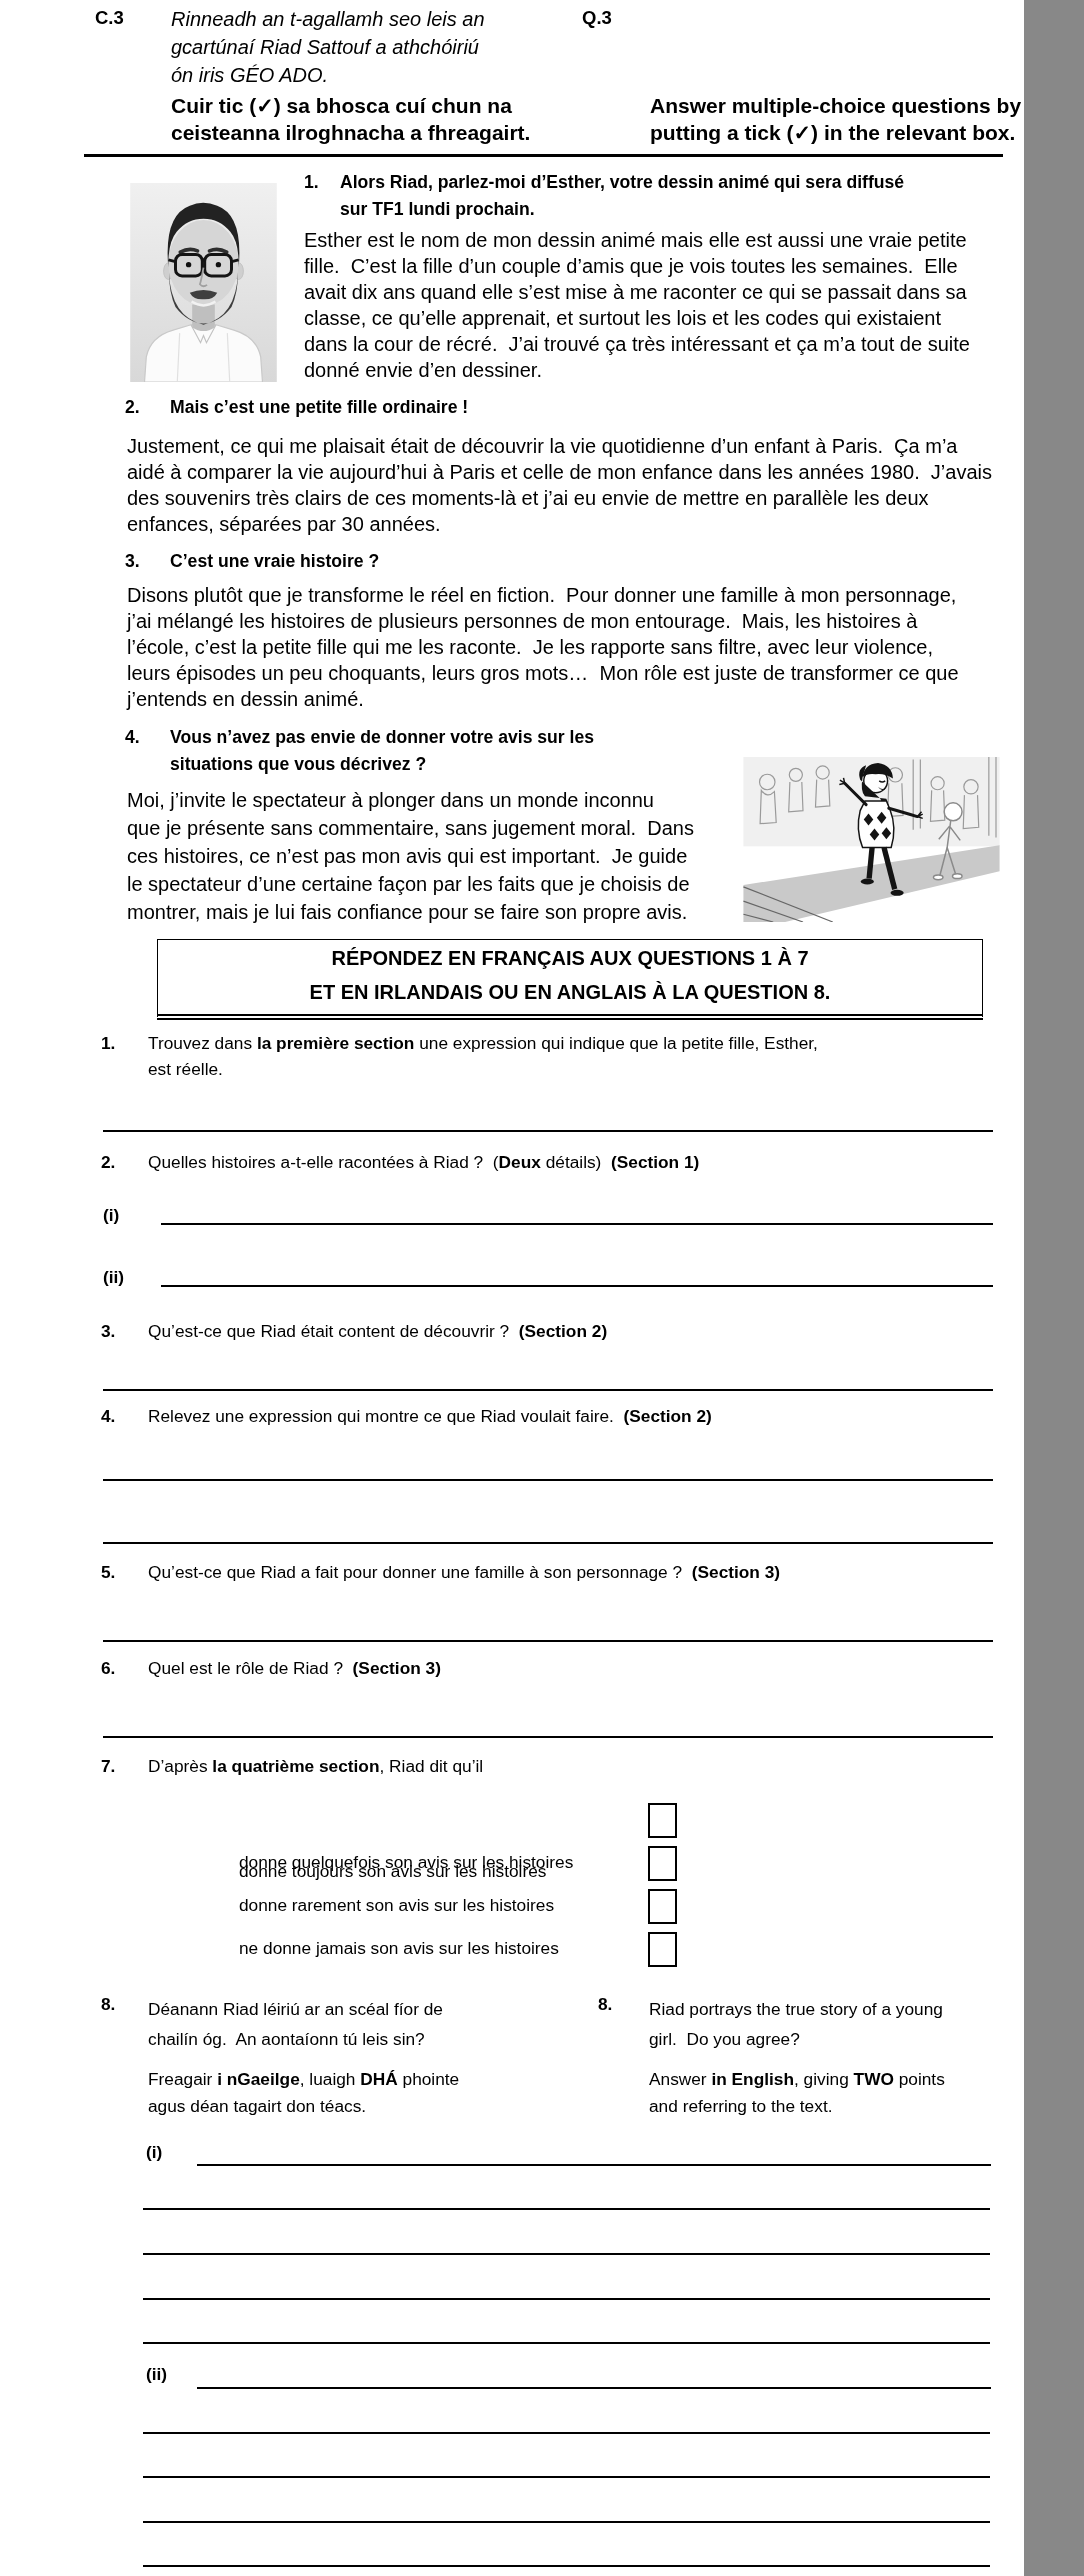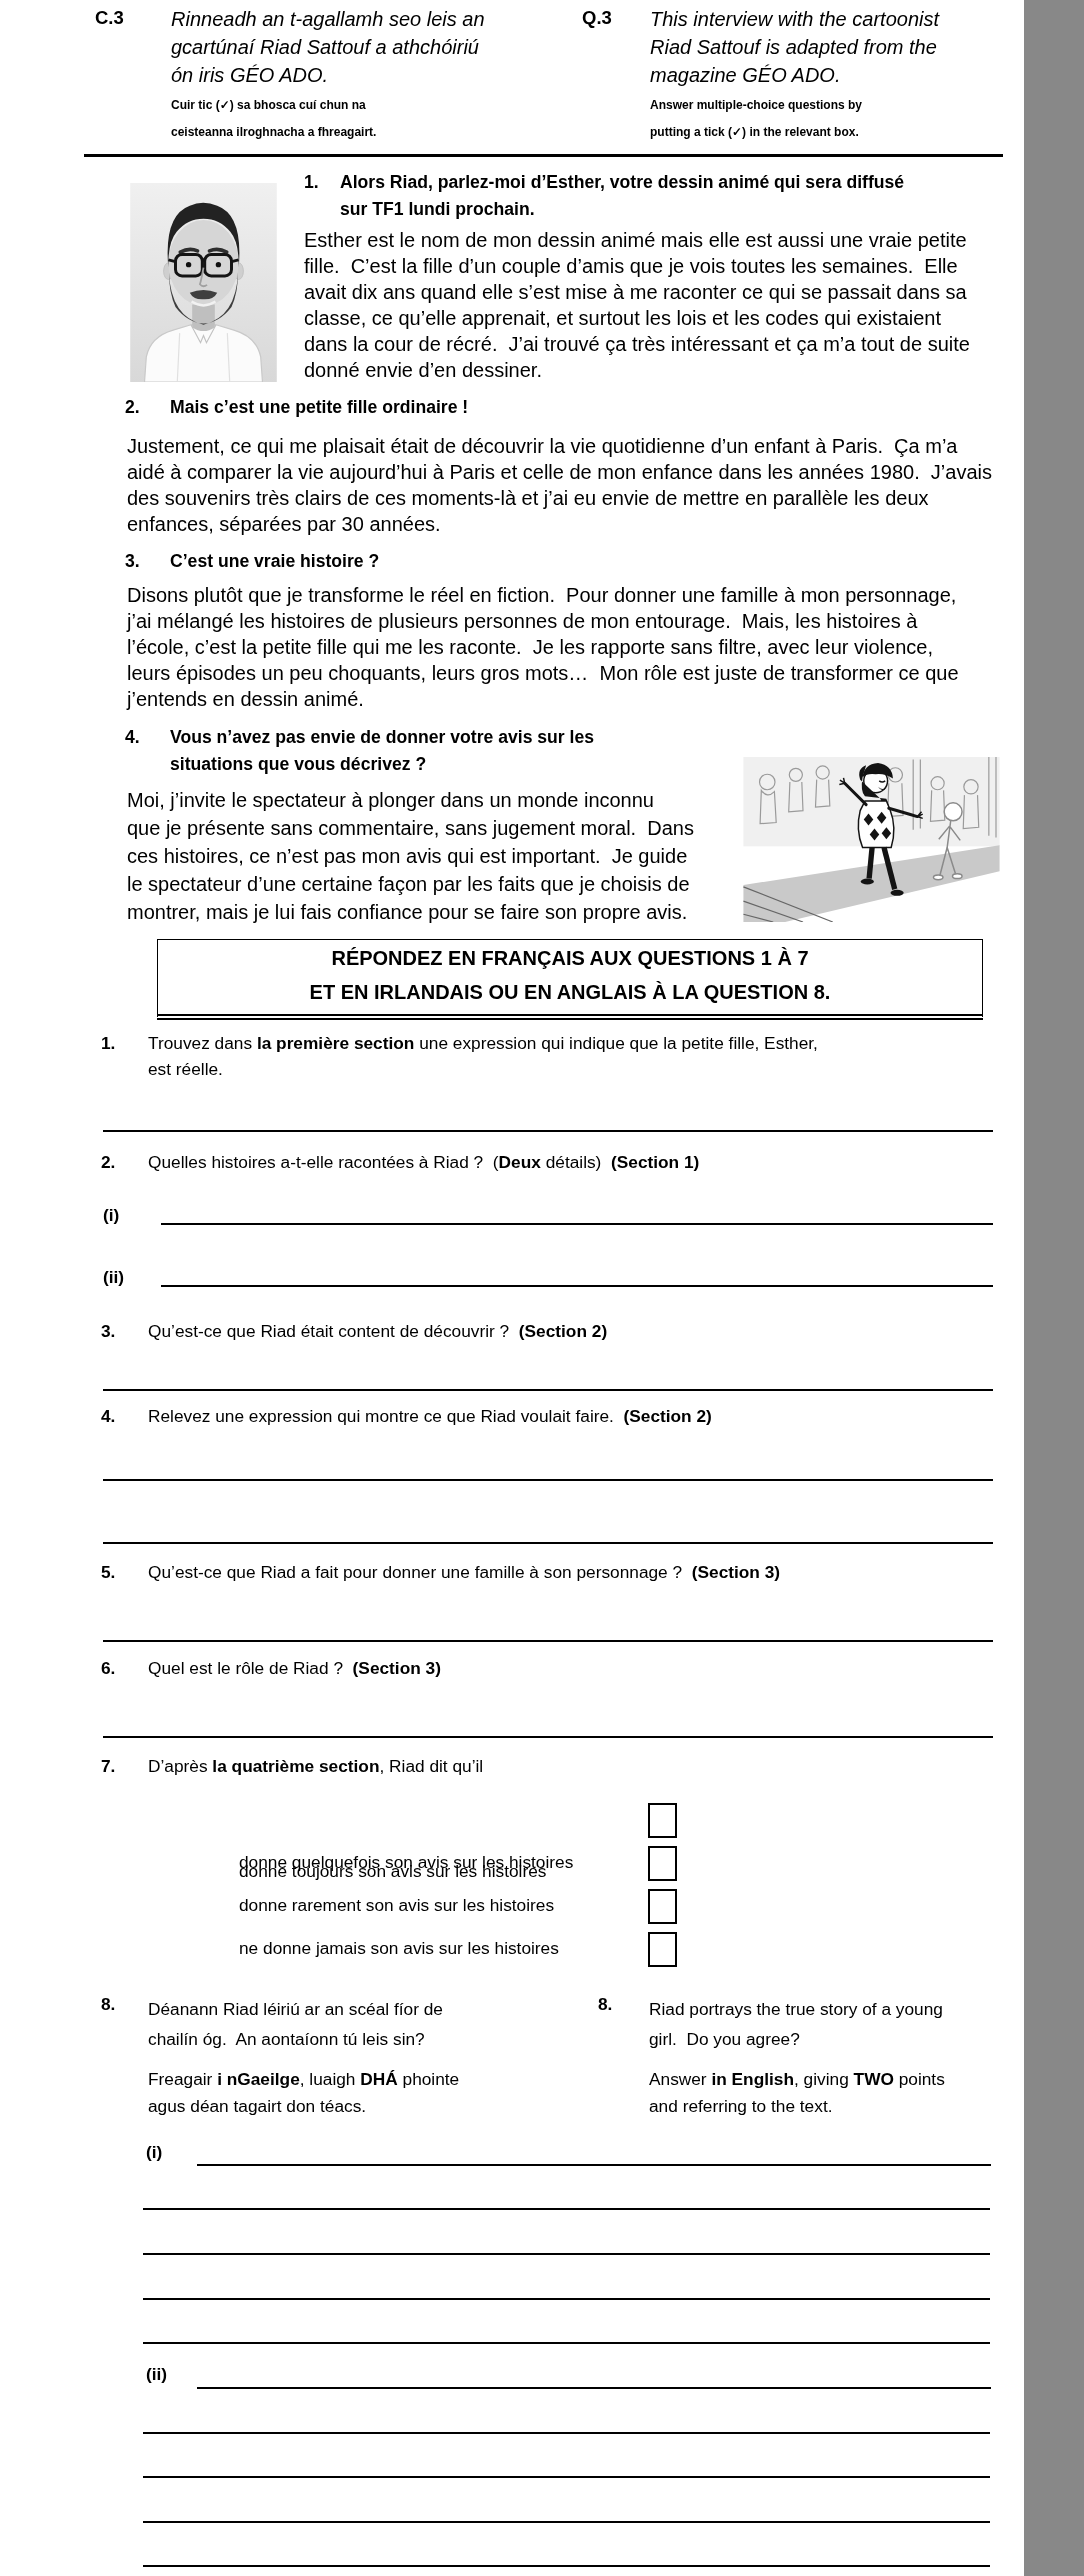--- a/index.html
+++ b/index.html
@@ -8,21 +8,21 @@
   .tl{white-space:pre;}
   .b{font-weight:bold;}
 
   
   .hdr-label{position:absolute;font-weight:bold;font-size:18.5px;}
   .c3{left:95px;top:7.2px;}
   .q3l{left:582px;top:7.2px;}
   .intro{position:absolute;font-style:italic;font-size:20px;line-height:28px;}
   .intro-ir{left:171px;top:4.8px;}
   .intro-en{left:650px;top:4.8px;}
-  .instr{position:absolute;font-weight:bold;font-size:12px;line-height:27px;}
+  .instr{position:absolute;font-weight:bold;font-size:21px;line-height:27px;}
   .instr-ir{left:171px;top:92px;}
   .instr-en{left:650px;top:92px;}
   .rule{position:absolute;left:84px;top:154px;width:919px;height:3px;background:#000;}
 
   
   .photo{position:absolute;left:130px;top:183px;width:147px;height:199px;}
   .photo svg{display:block;width:100%;height:100%;}
   .ih{position:absolute;display:flex;font-weight:bold;font-size:17.6px;line-height:27.4px;}
   .ih .num{flex:none;}
   .ih1{left:304px;top:169px;} .ih1 .num{width:36px;}
@@ -86,25 +86,20 @@
 
 <div class="page">
 
   <div class="hdr-label c3">C.3</div>
   <div class="intro intro-ir">
       <div class="tl">Rinneadh an t-agallamh seo leis an</div>
       <div class="tl">gcartúnaí Riad Sattouf a athchóiriú</div>
       <div class="tl">ón iris GÉO ADO.</div>
     </div>
   <div class="hdr-label q3l">Q.3</div>
-  <div class="intro intro-en">
-      <div class="tl">This interview with the cartoonist</div>
-      <div class="tl">Riad Sattouf is adapted from the</div>
-      <div class="tl">magazine GÉO ADO.</div>
-    </div>
   <div class="instr instr-ir">
       <div class="tl">Cuir tic (✓) sa bhosca cuí chun na</div>
       <div class="tl">ceisteanna ilroghnacha a fhreagairt.</div>
     </div>
   <div class="instr instr-en">
       <div class="tl">Answer multiple-choice questions by</div>
       <div class="tl">putting a tick (✓) in the relevant box.</div>
     </div>
   <div class="rule"></div>
 

